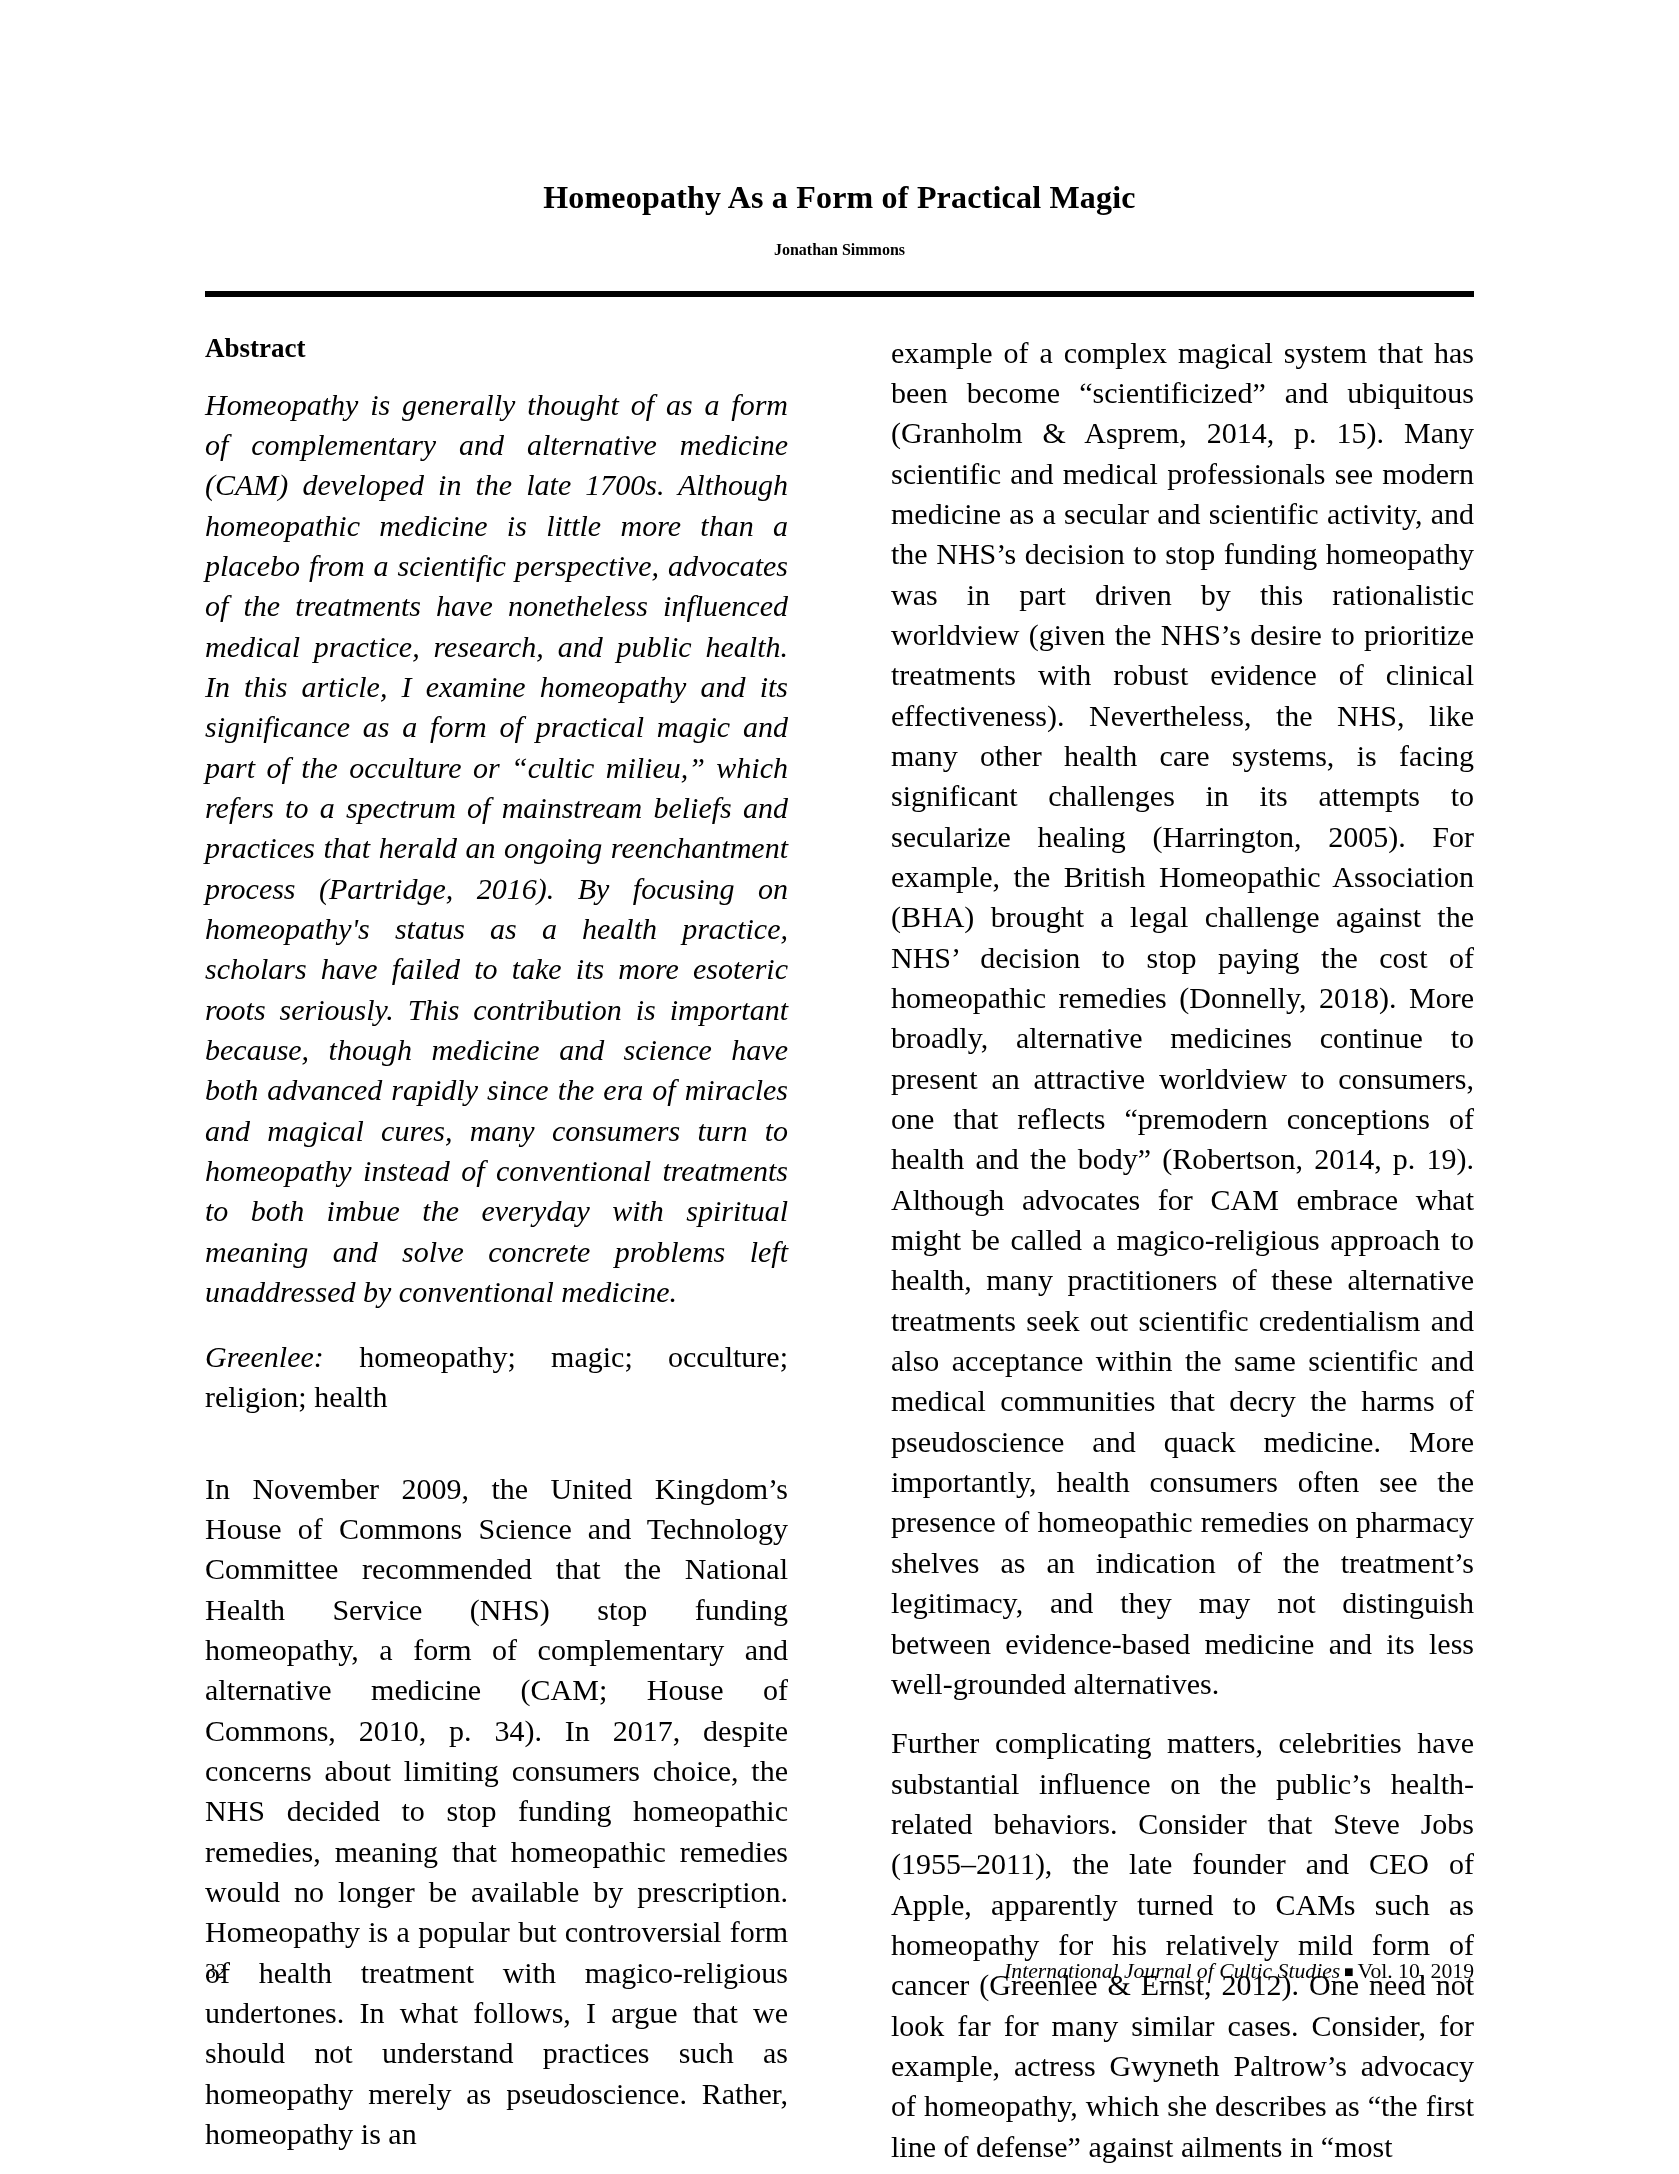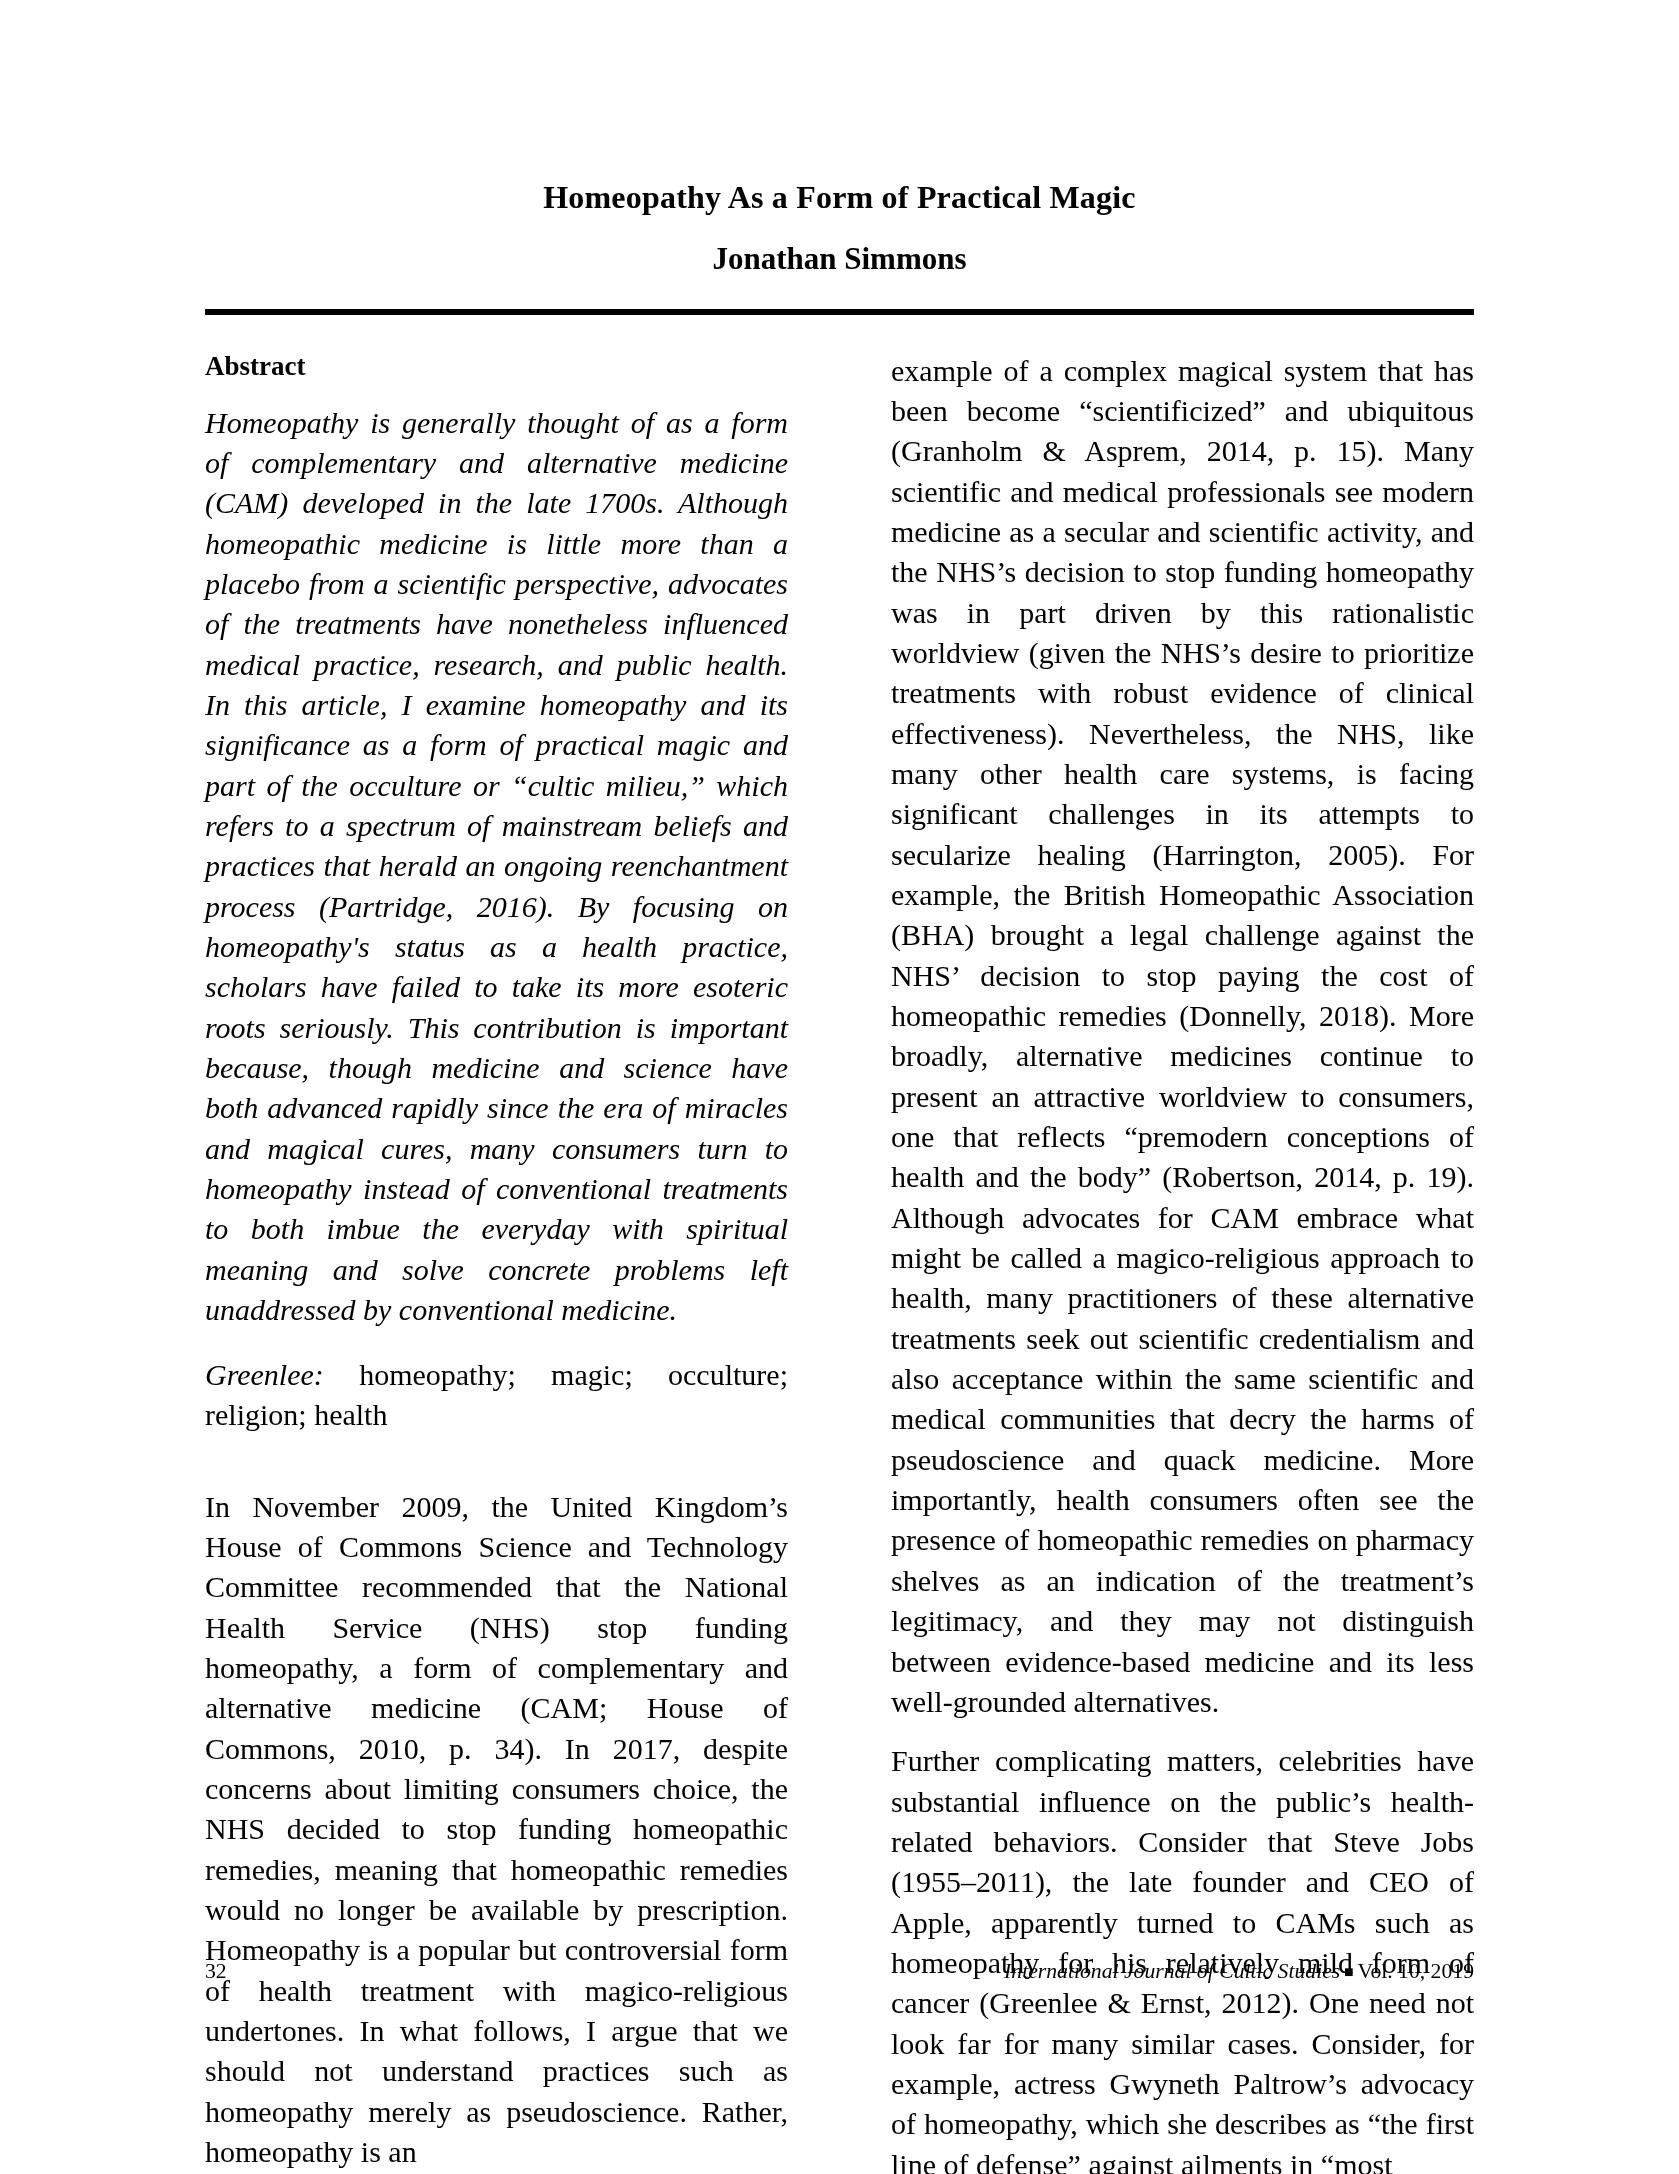--- a/index.html
+++ b/index.html
@@ -29,21 +29,21 @@
     width: 1269px;
   }
   .title {
     font-size: 32px;
     font-weight: bold;
     text-align: center;
     letter-spacing: 0.2px;
     margin: 0 0 24.5px 0;
   }
   .author {
-    font-size: 31px;
+    font-size: 16px;
     font-weight: bold;
     text-align: center;
     margin: 0 0 21px 0;
   }
   .affiliation {
     font-size: 23.5px;
     font-weight: bold;
     text-align: center;
     margin: 0 0 0 0;
   }

